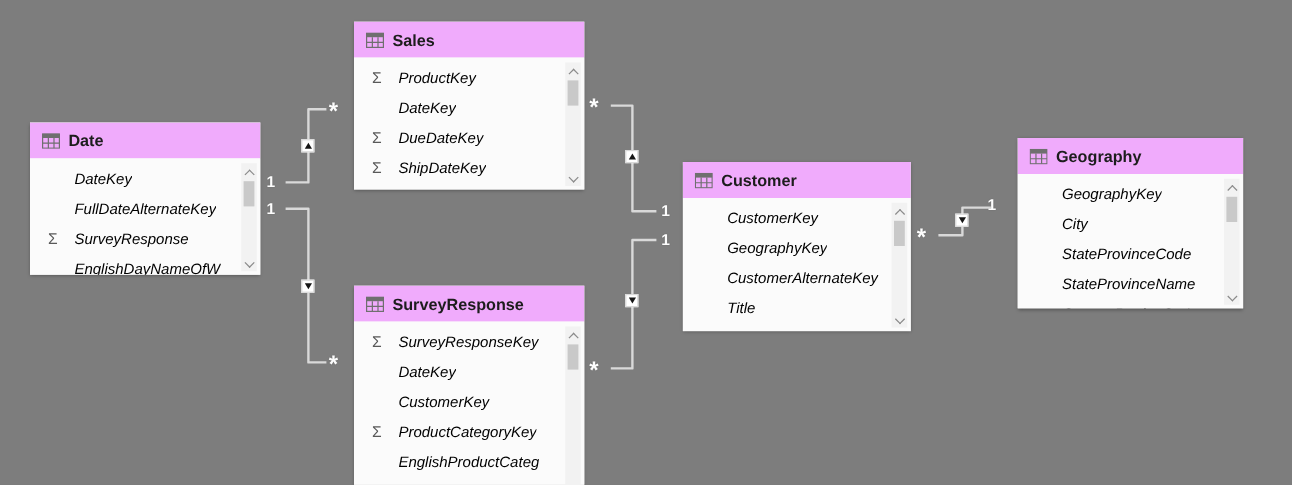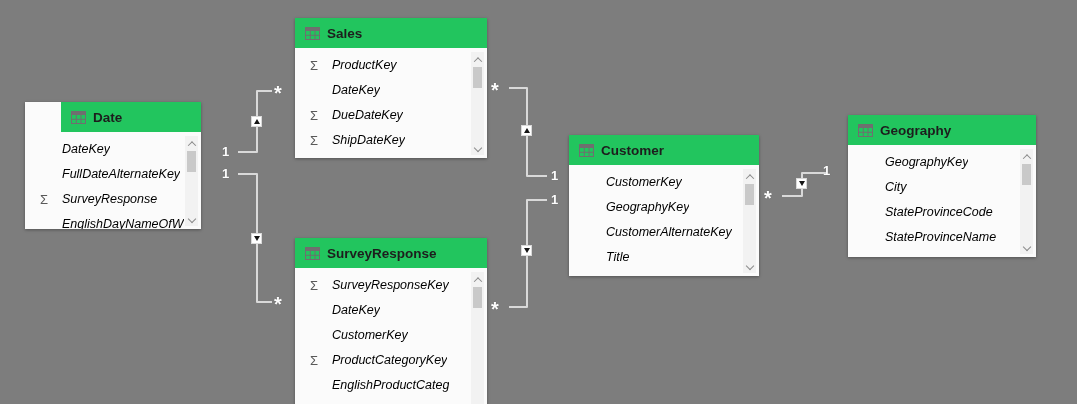--- a/index.html
+++ b/index.html
@@ -10,21 +10,21 @@
     font-family:"Liberation Sans","DejaVu Sans",sans-serif;
   }
   .card {
     position:absolute;
     background:#fbfbfb;
     box-shadow:0 1px 3px rgba(0,0,0,.35);
     overflow:hidden;
   }
   .card-header {
     height:30px;
-    background:#22c55e;
+    background:#f0abfc;
     display:flex;
     align-items:center;
     padding:0 10px;
     gap:7px;
   }
   .card-title {
     font-size:13.5px;
     font-weight:bold;
     color:#1d1d1d;
     white-space:nowrap;
@@ -118,21 +118,21 @@
     border-right:3.5px solid transparent;
     border-bottom:5px solid #151515;
   }
   .tri-down {
     width:0; height:0;
     border-left:3.5px solid transparent;
     border-right:3.5px solid transparent;
     border-top:5px solid #151515;
   }
   
-  .t-date   { left:25px;  top:102px; width:176px; height:127px;padding-left:36px; }
+  .t-date   { left:25px;  top:102px; width:192px; height:127px; }
   .t-sales  { left:295px; top:18px;  width:192px; height:140px; }
   .t-survey { left:295px; top:238px; width:192px; height:181px; }
   .t-cust   { left:569px; top:118px; width:190px; height:141px;margin-top:17px; }
   .t-geo    { left:848px; top:115px; width:188px; height:142px; }
 </style>
 </head>
 <body>
 
 <div>
   <svg class="conn-svg" width="1077" height="404" viewBox="0 0 1077 404" fill="none">

